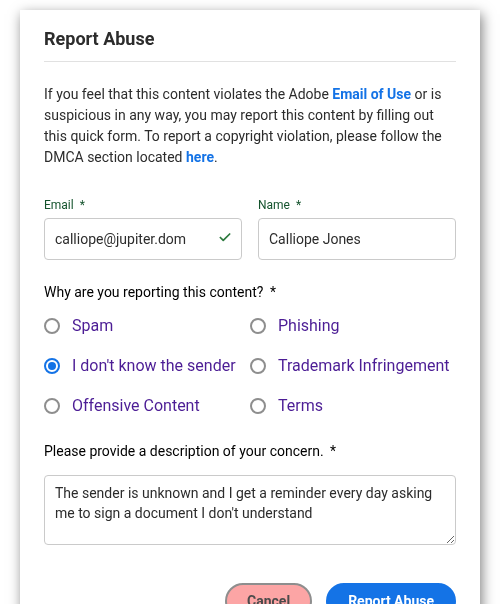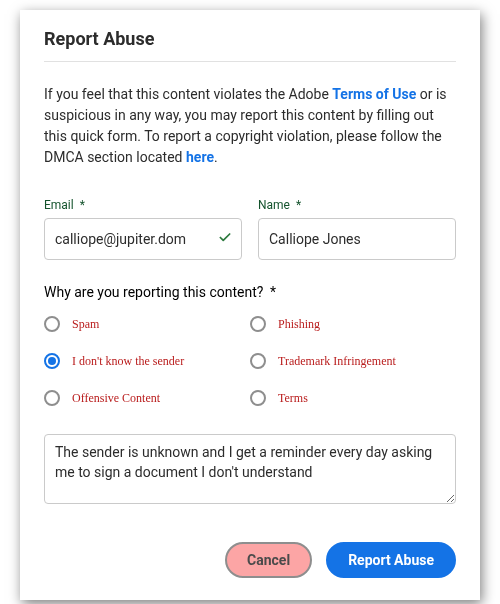--- a/index.html
+++ b/index.html
@@ -112,23 +112,22 @@
       position: absolute;
       width: 8px;
       height: 8px;
       background: #1473e6;
       border-radius: 50%;
       top: 50%;
       left: 50%;
       transform: translate(-50%, -50%);
     }
     .radio-label {
-      font-size: 12px;
-      color: #b91c1c;
-      font-family: Liberation Serif, serif;
+      font-size: 16px;
+      color: #4c1d95;
     }
     .textarea {
       width: 100%;
       height: 70px;
       border: 1px solid #cacaca;
       border-radius: 4px;
       padding: 8px 10px;
       font-size: 14px;
       color: #2c2c2c;
       resize: both;
@@ -161,21 +160,21 @@
     }
   </style>
 </head>
 <body>
 
 <div class="dialog">
 
   <h2 class="title">Report Abuse</h2>
 
   <p class="intro">
-    <span>If you feel that this content violates the Adobe </span><a href="#">Terms of Use</a><span> or is suspicious in any way, you may report this content by filling out this quick form. To report a copyright violation, please follow the DMCA section located </span><a href="#">here</a><span>.</span>
+    <span>If you feel that this content violates the Adobe </span><a href="#">Email of Use</a><span> or is suspicious in any way, you may report this content by filling out this quick form. To report a copyright violation, please follow the DMCA section located </span><a href="#">here</a><span>.</span>
   </p>
 
   <div class="row">
     <div class="field">
       <label class="field-label">
         <span>Email</span>
         <span class="asterisk">*</span>
       </label>
       <div class="input-wrap">
         <input type="text" class="text-input" value="calliope@jupiter.dom" style="">
@@ -220,20 +219,24 @@
     <div class="radio-item">
       <span class="radio-circle"></span>
       <span class="radio-label">Offensive Content</span>
     </div>
     <div class="radio-item">
       <span class="radio-circle"></span>
       <span class="radio-label">Terms</span>
     </div>
   </div>
 
+  <div class="question-label">
+    <span>Please provide a description of your concern.</span>
+    <span class="asterisk">*</span>
+  </div>
   <textarea class="textarea" style="">The sender is unknown and I get a reminder every day asking me to sign a document I don't understand</textarea>
 
   <div class="button-row">
     <button class="btn btn-cancel">Cancel</button>
     <button class="btn btn-primary">Report Abuse</button>
   </div>
 
 </div>
 
 </body></html>

